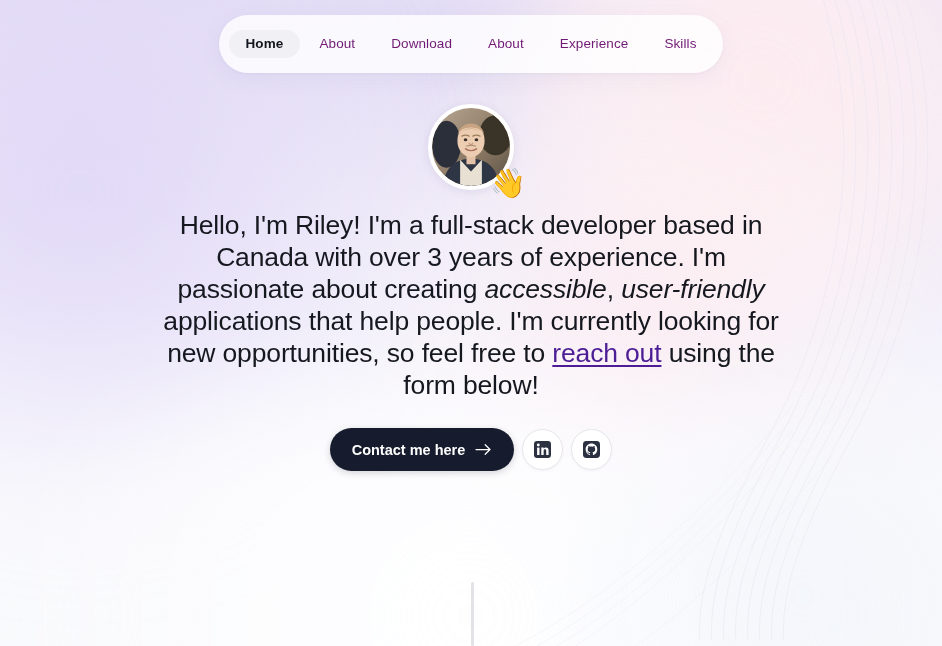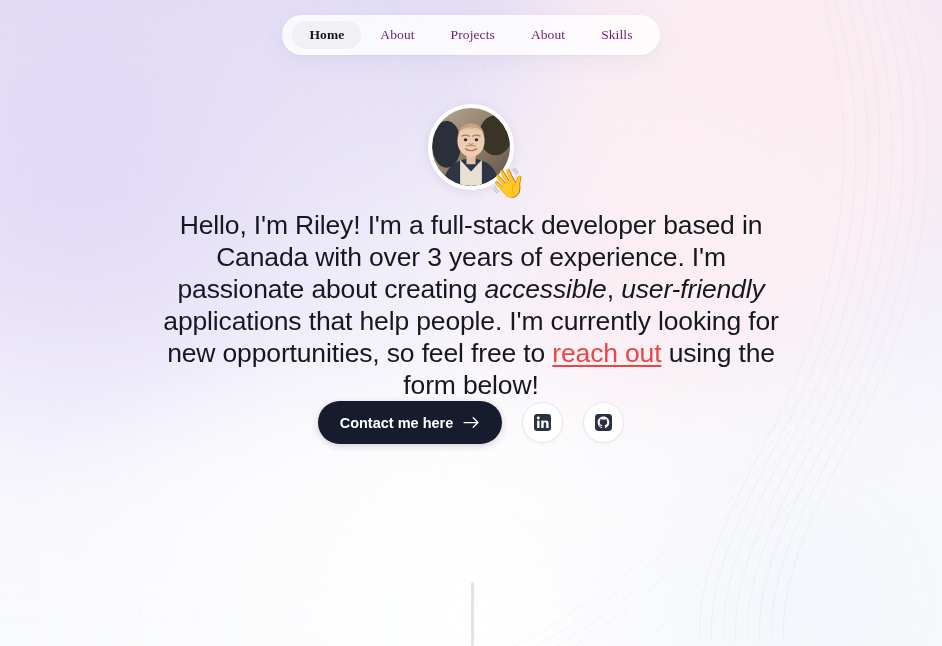--- a/index.html
+++ b/index.html
@@ -80,23 +80,22 @@
     display: flex;
     justify-content: center;
     z-index: 20;
   }
   .nav-pill {
     display: flex;
     align-items: center;
     gap: 2px;
     background: rgba(255,255,255,0.80);
     border-radius: 999px;
-    padding: 6px 10px;
+    padding: 15px 10px;
     box-shadow: 0 1px 3px rgba(80,70,120,0.05), 0 6px 22px rgba(120,110,160,0.07);
-    font-family: Liberation Serif, serif;
   }
   .nav-item {
     font-size: 13.5px;
     color: #701a75;
     padding: 7px 17px;
     border-radius: 999px;
     line-height: 1;
     white-space: nowrap;
     cursor: pointer;
     letter-spacing: 0.1px;
@@ -148,31 +147,32 @@
     width: 620px;
     text-align: center;
     font-size: 26.5px;
     line-height: 32px;
     color: #16181f;
     letter-spacing: -0.15px;
   }
   .hero-text b { font-weight: normal; }
   .hero-text i { }
   .hero-link {
-    color: #ef4444;
+    color: #4c1d95;
     text-decoration: underline;
     text-underline-offset: 2.5px;
     cursor: pointer;
   }
 
   
   .cta-row {
     display: flex;
     align-items: center;
-    gap: 20px;
+    gap: 8px;
+    margin-top: 27px;
   }
   .btn {
     display: inline-flex;
     align-items: center;
     gap: 10px;
     border-radius: 999px;
     font-size: 14.5px;
     cursor: pointer;
     box-sizing: border-box;
     white-space: nowrap;
@@ -252,22 +252,23 @@
       <path d="M-20,336 C100,286 200,196 300,76"></path>
       <path d="M20,350 C140,300 240,210 340,90"></path>
     </g>
   </svg>
 </div>
 
 <div class="nav-wrap">
   <nav class="nav-pill">
     <div class="nav-item active">Home</div>
     <div class="nav-item">About</div>
-    <div class="nav-item">Projects</div>
+    <div class="nav-item">Download</div>
     <div class="nav-item">About</div>
+    <div class="nav-item">Experience</div>
     <div class="nav-item">Skills</div>
   </nav>
 </div>
 
 <div class="hero">
 
   <div class="avatar-wrap">
     <div class="avatar">
       <svg viewBox="0 0 86 86">
         <defs>

